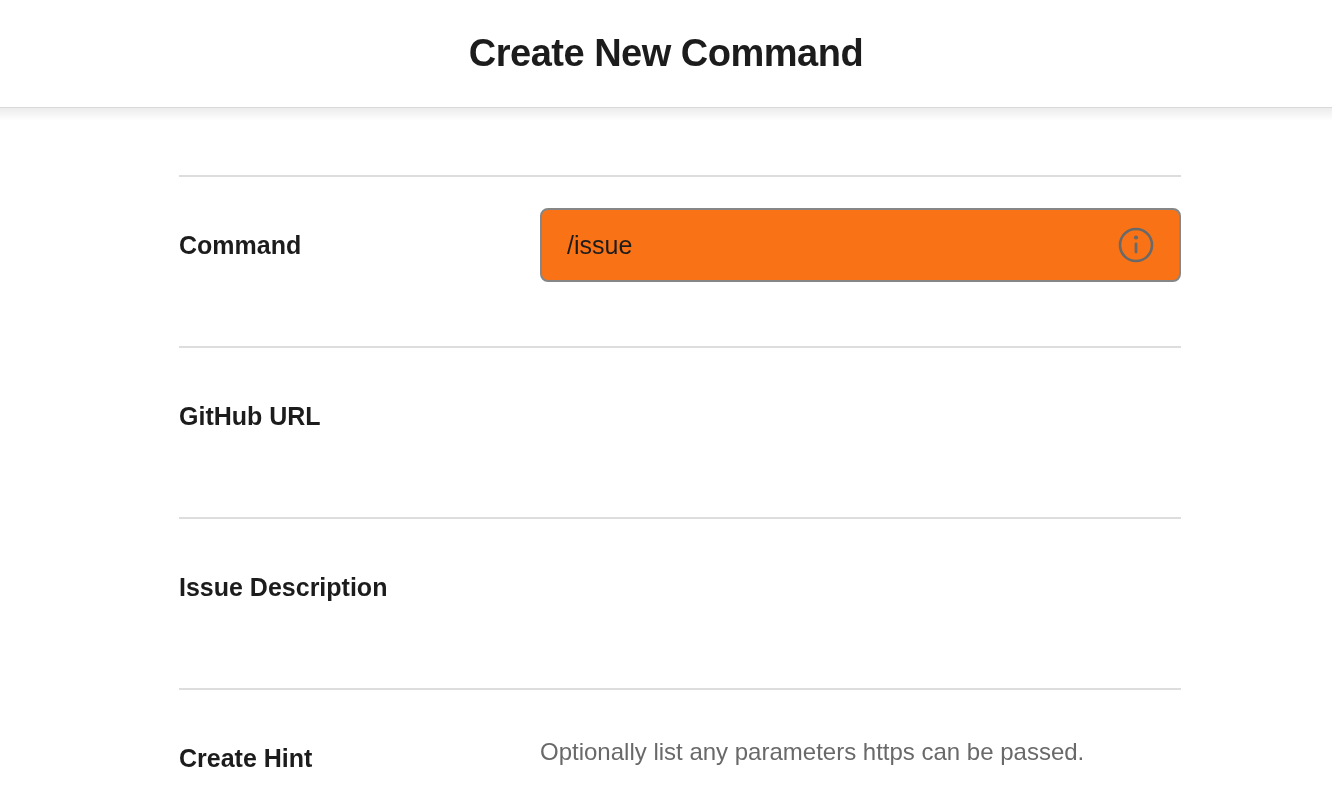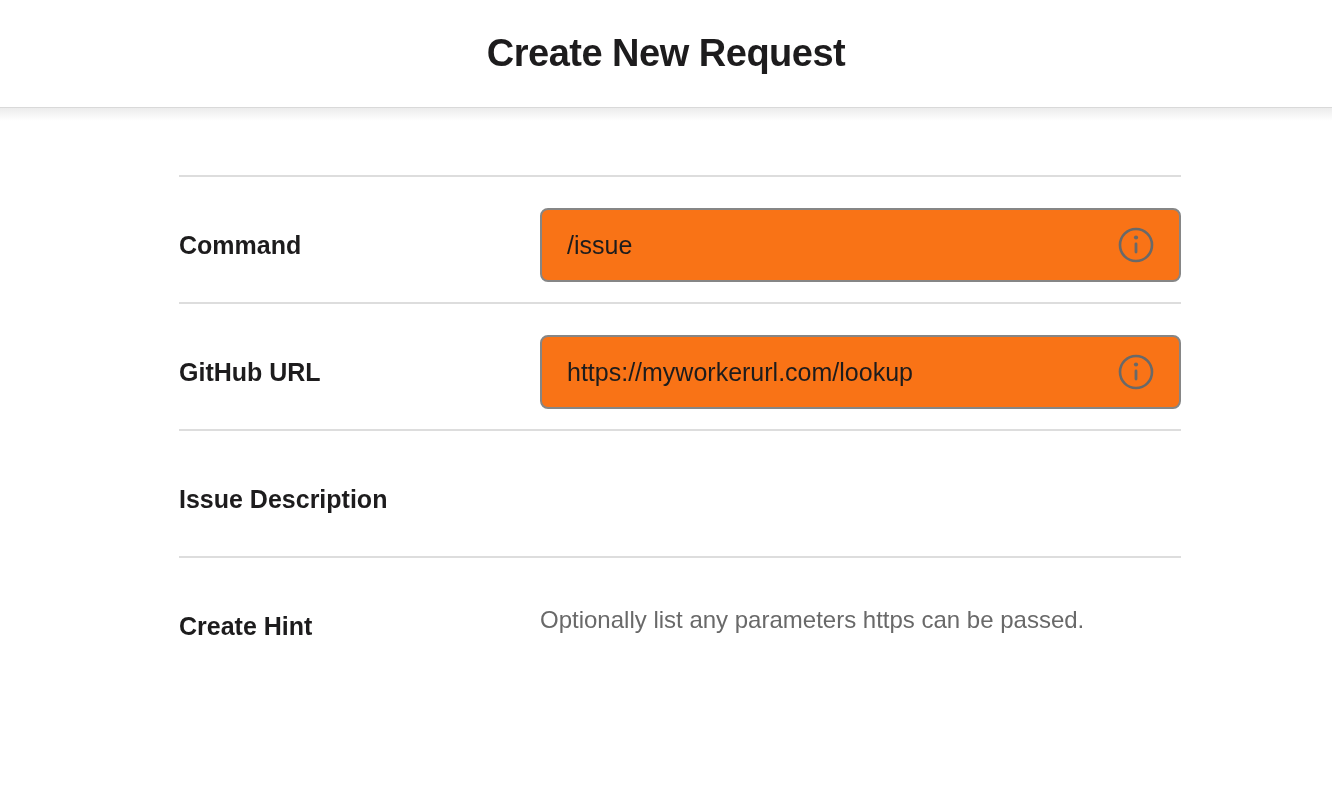--- a/index.html
+++ b/index.html
@@ -35,21 +35,21 @@
     height: 13px;
     background: linear-gradient(#ececec, #ffffff);
   }
   .form-container {
     margin-left: 179px;
     width: 1002px;
     margin-top: 54px;
   }
   .form-row {
     border-top: 2px solid var(--color-divider);
-    padding: 31px 0 20px 0;
+    padding: 31px 0 64px 0;
     display: flex;
     align-items: flex-start;
   }
   .field-label {
     width: 361px;
     flex: 0 0 361px;
     height: 74px;
     display: flex;
     align-items: center;
     font-size: 25px;
@@ -83,21 +83,21 @@
   .help-text {
     margin-top: 17px;
     font-size: 24px;
     color: var(--color-muted);
   }
 </style>
 </head>
 <body>
 
 <header class="modal-header">
-  <h1>Create New Request</h1>
+  <h1>Create New Command</h1>
 </header>
 <div class="header-shadow"></div>
 
 <main>
   <div class="form-container">
 
     <div class="form-row">
       <div class="field-label">Command</div>
       <div class="input-col">
         <div class="input-wrap">
@@ -108,32 +108,20 @@
               <circle cx="18" cy="10.5" r="2.1" fill="#696969"></circle>
               <rect x="16.6" y="15.5" width="2.8" height="11" rx="1.4" fill="#696969"></rect>
             </svg>
           </span>
         </div>
       </div>
     </div>
 
     <div class="form-row">
       <div class="field-label">GitHub URL</div>
-      <div class="input-col">
-        <div class="input-wrap">
-          <input class="text-input" type="text" value="https://myworkerurl.com/lookup" style="">
-          <span class="info-btn">
-            <svg width="36" height="36" viewBox="0 0 36 36">
-              <circle cx="18" cy="18" r="16" fill="none" stroke="#696969" stroke-width="2.6"></circle>
-              <circle cx="18" cy="10.5" r="2.1" fill="#696969"></circle>
-              <rect x="16.6" y="15.5" width="2.8" height="11" rx="1.4" fill="#696969"></rect>
-            </svg>
-          </span>
-        </div>
-      </div>
     </div>
 
     <div class="form-row">
       <div class="field-label">Issue Description</div>
     </div>
 
     <div class="form-row">
       <div class="field-label">Create Hint</div>
       <div class="input-col">
         <div class="help-text">Optionally list any parameters https can be passed.</div>

